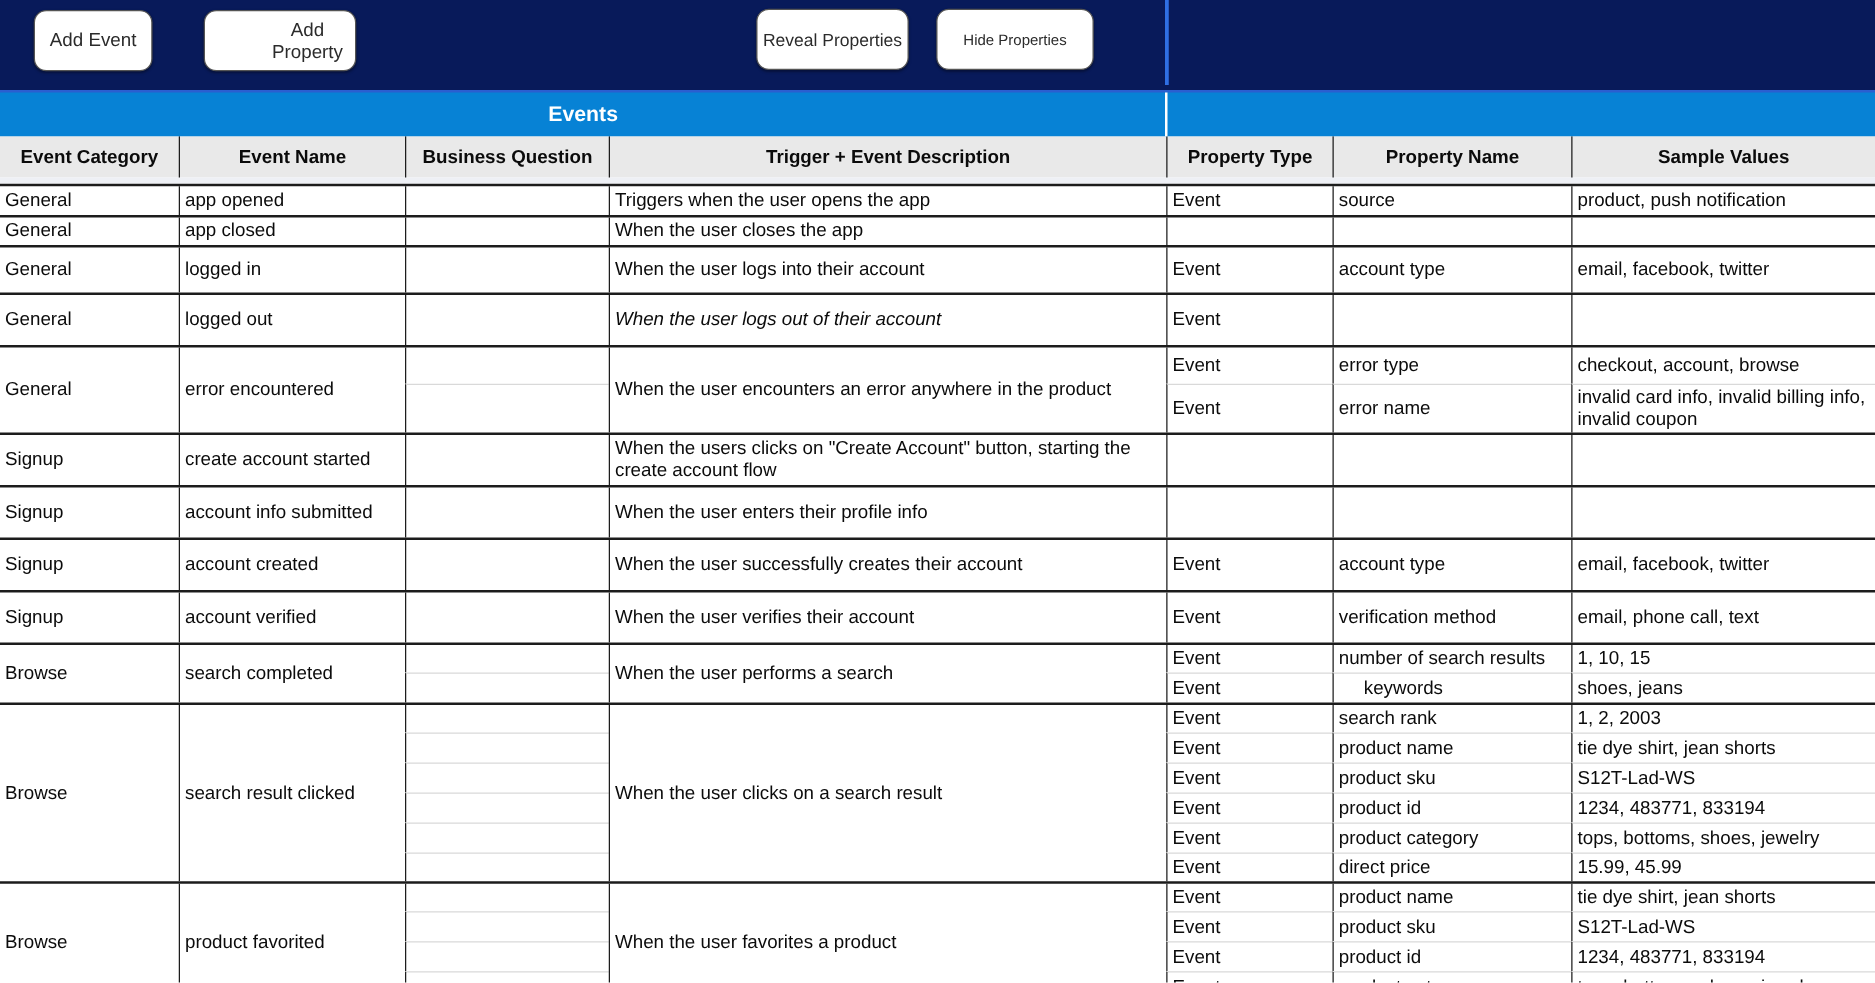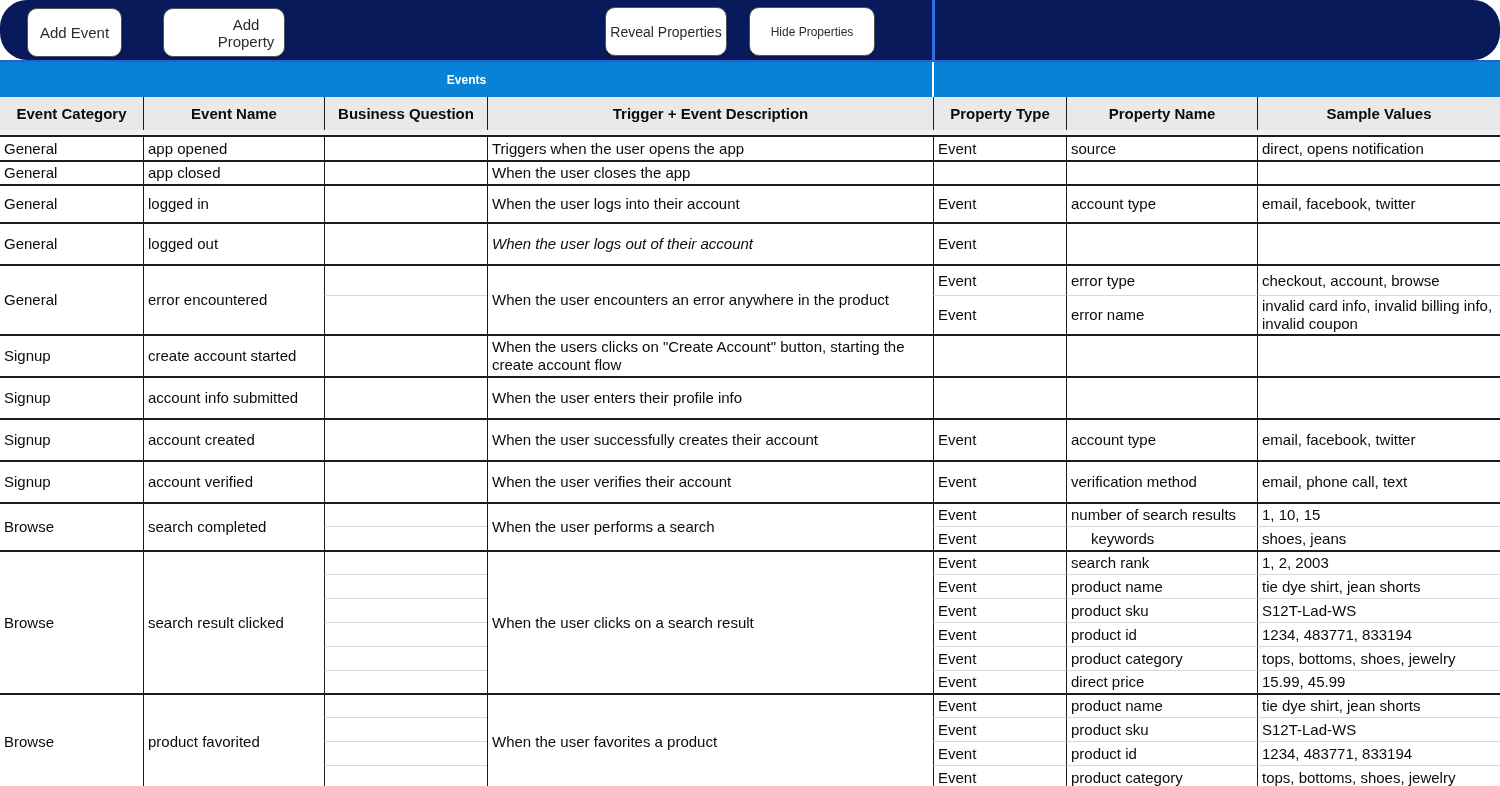--- a/index.html
+++ b/index.html
@@ -13,38 +13,38 @@
     --border-light:#d9d9d9;
     --button-text:#2b2b2b;
     --button-border:#555555;
     --col-template:143px 181px 163px 446px 133px 191px 243px;
   }
   *{margin:0;padding:0;box-sizing:border-box;}
   html,body{width:1500px;height:786px;overflow:hidden;background:#fff;
     font-family:"Liberation Sans","DejaVu Sans",sans-serif;}
 
   
-  .topbar{position:relative;height:60px;background:var(--navy);border-radius:27px;}
+  .topbar{position:relative;height:72px;background:var(--navy);}
   .btn{position:absolute;background:#fff;border:1px solid var(--button-border);
     border-radius:10px;color:var(--button-text);font-size:15px;
     font-family:"Liberation Sans",sans-serif;cursor:pointer;
     box-shadow:0 1px 2px rgba(0,0,0,.35);}
   .btn-add-event{left:27px;top:8px;width:95px;height:49px;}
   .btn-add-property{left:163px;top:8px;width:122px;height:49px;padding-left:44px;}
   .btn-reveal{left:605px;top:7px;width:122px;height:49px;font-size:14px;}
   .btn-hide{left:749px;top:7px;width:126px;height:49px;font-size:12px;}
   .topbar-divider{position:absolute;left:932px;top:0;width:3px;height:68px;
     background:var(--divider-blue);}
 
   
   .banner{position:relative;height:37px;background:var(--banner-blue);
     border-top:2px solid var(--banner-top-line);}
   .banner-left{position:absolute;left:0;top:0;width:933px;height:100%;
     display:flex;align-items:center;justify-content:center;}
-  .banner-title{color:#fff;font-weight:bold;font-size:12px;}
+  .banner-title{color:#fff;font-weight:bold;font-size:17px;}
   .banner-divider{position:absolute;left:932px;top:0;width:2px;height:100%;background:#fff;}
 
   
   .header-row{display:grid;grid-template-columns:var(--col-template);
     height:33px;background:var(--header-bg);}
   .header-cell{display:flex;align-items:center;justify-content:center;
     font-weight:bold;font-size:15px;color:#0b0b0b;border-left:1.5px solid var(--border-dark);
     white-space:nowrap;overflow:hidden;}
   .header-cell:first-child{border-left:none;}
   .spacer{height:5px;background:var(--spacer-bg);}
@@ -88,21 +88,21 @@
 <div class="spacer"></div>
 
 <div id="table-body">
     <div class="event-row" style="grid-template-rows: minmax(23px, auto);">
       <div class="cell " style="grid-area: 1 / 1 / span 1;">General</div>
       <div class="cell bordered" style="grid-area: 1 / 2 / span 1;">app opened</div>
       <div class="cell bordered" style="grid-area: 1 / 3 / span 1;"></div>
       <div class="cell bordered" style="grid-area: 1 / 4 / span 1; text-align: center;">Triggers when the user opens the app</div>
       <div class="cell bordered" style="grid-area: 1 / 5 / span 1;">Event</div>
       <div class="cell bordered" style="grid-area: 1 / 6 / span 1;">source</div>
-      <div class="cell bordered" style="grid-area: 1 / 7 / span 1;">direct, opens notification</div>
+      <div class="cell bordered" style="grid-area: 1 / 7 / span 1;">product, push notification</div>
     </div>
     <div class="event-row" style="grid-template-rows: minmax(22px, auto);">
       <div class="cell " style="grid-area: 1 / 1 / span 1;">General</div>
       <div class="cell bordered" style="grid-area: 1 / 2 / span 1;">app closed</div>
       <div class="cell bordered" style="grid-area: 1 / 3 / span 1;"></div>
       <div class="cell bordered" style="grid-area: 1 / 4 / span 1;">When the user closes the app</div>
       <div class="cell bordered" style="grid-area: 1 / 5 / span 1;"></div>
       <div class="cell bordered" style="grid-area: 1 / 6 / span 1;"></div>
       <div class="cell bordered" style="grid-area: 1 / 7 / span 1;"></div>
     </div>

